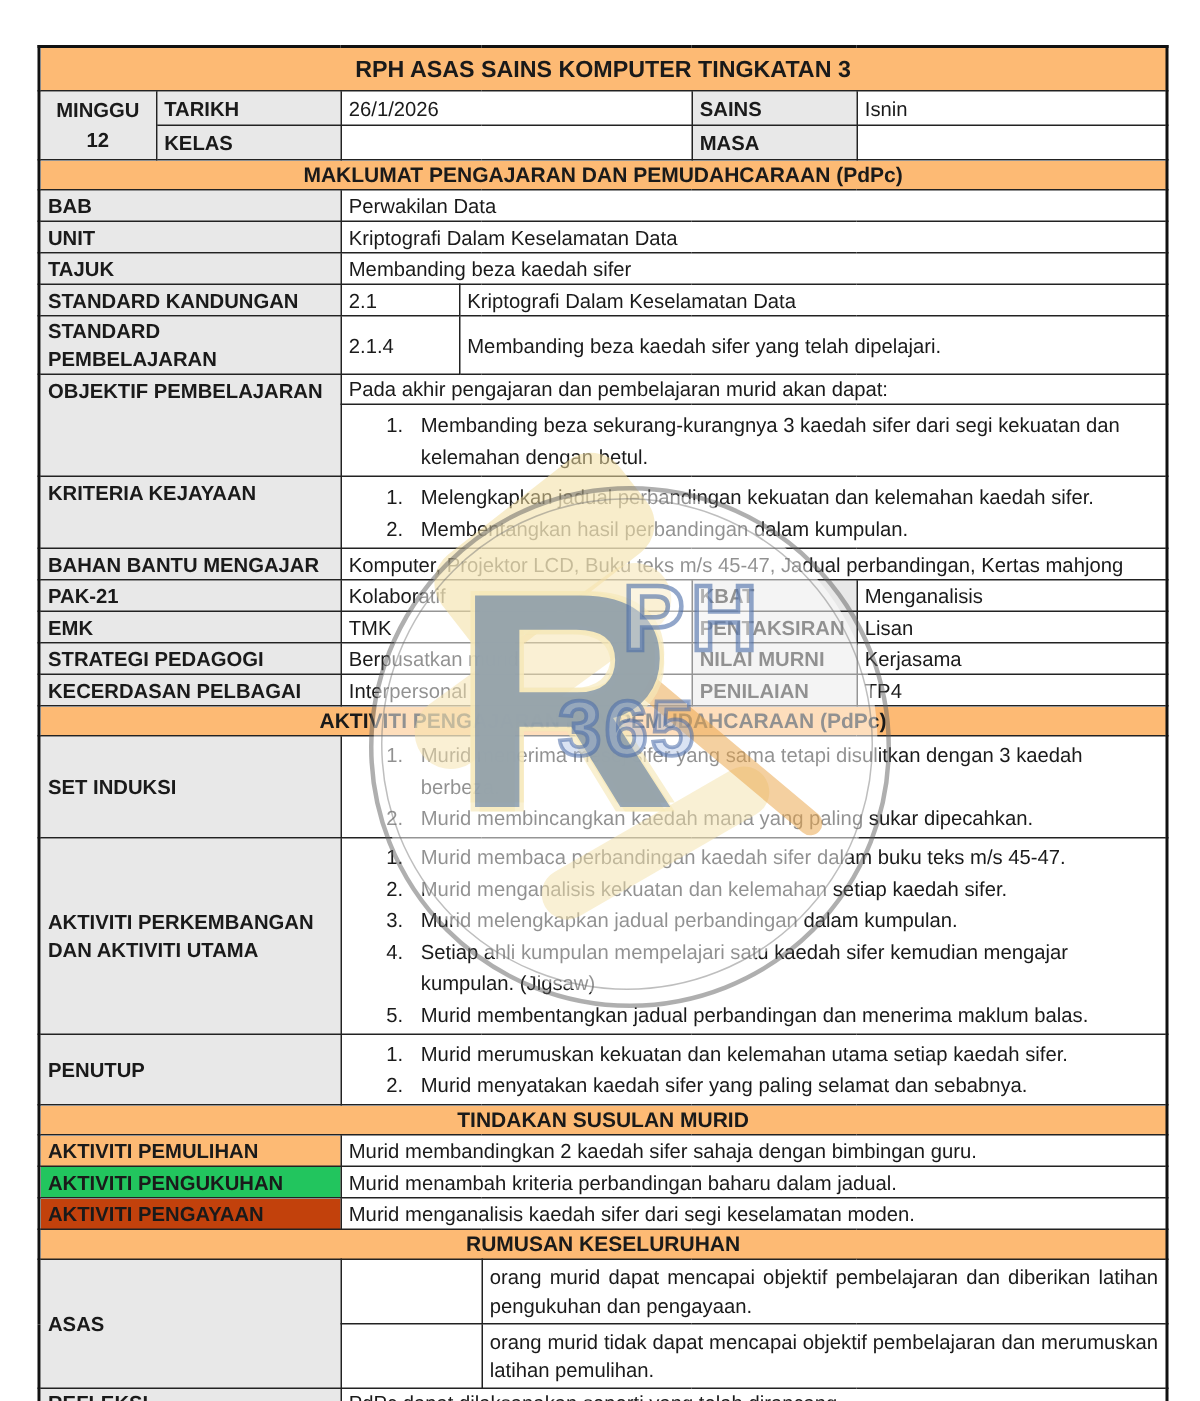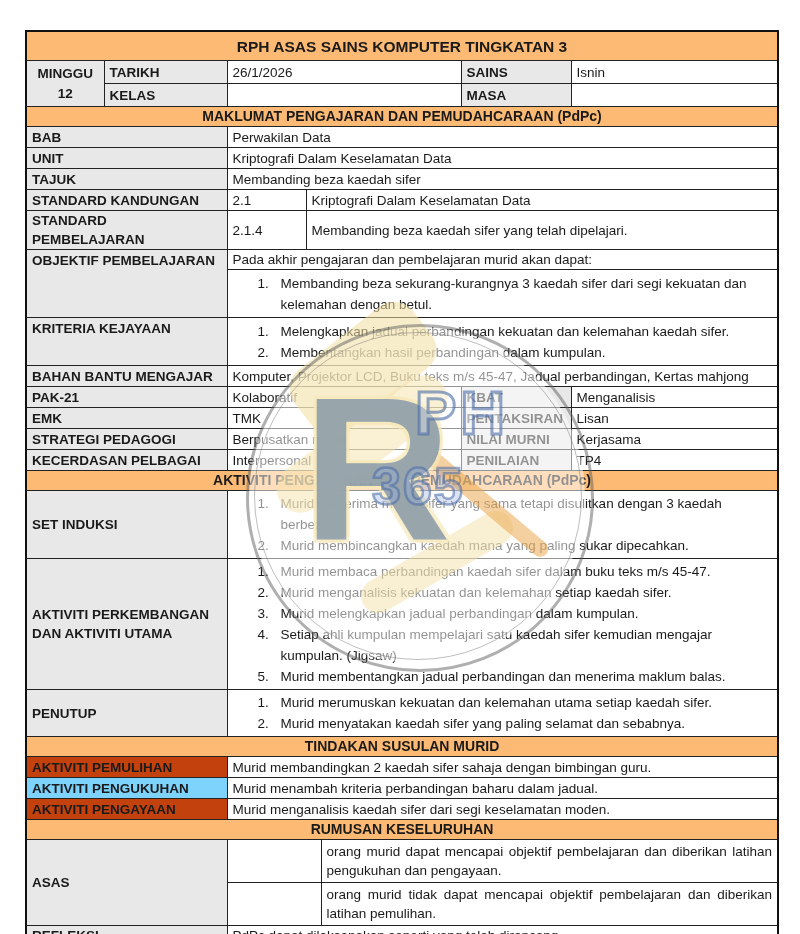--- a/index.html
+++ b/index.html
@@ -10,22 +10,22 @@
   .sheet{position:absolute;left:25px;top:30px;}
   table.rph{border-collapse:collapse;table-layout:fixed;width:752px;border:2.5px solid #111;}
   td{
     border:1.5px solid #222;padding:0 5px;font-size:13.5px;line-height:19px;
     vertical-align:middle;overflow:hidden;word-wrap:break-word;
   }
   td.lbl{background:#e8e8e8;font-weight:bold;}
   td.hdr{background:#fdba74;font-weight:bold;text-align:center;font-size:14px;}
   td.title-cell{font-size:15.5px;height:28px;}
   td.top{vertical-align:top;padding-top:1px;}
-  td.salmon{background:#c2410c;}
-  td.blue{background:#7dd3fc;}
+  td.salmon{background:#fdba74;}
+  td.blue{background:#22c55e;}
   td.green{background:#c2410c;}
   td.just{text-align:justify;}
   tr.h23{height:23px;} tr.h22{height:16px;} tr.h21{height:21px;} tr.h20{height:20px;}
   tr.h42{height:42px;} tr.h43{height:43px;} tr.h60{height:60px;} tr.h120{height:120px;}
   ol.nlist{margin:2px 0;padding-left:40px;}
   ol.nlist li{padding-left:8px;line-height:21px;}
   .week-label,.week-value{display:block;text-align:center;font-weight:bold;line-height:20px;}
   
   .wm{position:absolute;left:0;top:0;width:800px;height:934px;pointer-events:none;z-index:6;}
   .wm-haze{position:absolute;left:249px;top:327px;width:336px;height:336px;border-radius:50%;
@@ -226,21 +226,21 @@
     <tr class="h22">
       <td colspan="7" class="hdr">RUMUSAN KESELURUHAN</td>
     </tr>
     <tr class="h43">
       <td colspan="2" rowspan="2" class="lbl">ASAS</td>
       <td colspan="2"></td>
       <td colspan="3" class="just">orang murid dapat mencapai objektif pembelajaran dan diberikan latihan pengukuhan dan pengayaan.</td>
     </tr>
     <tr class="h43">
       <td colspan="2"></td>
-      <td colspan="3" class="just">orang murid tidak dapat mencapai objektif pembelajaran dan diberikan latihan pemulihan.</td>
+      <td colspan="3" class="just">orang murid tidak dapat mencapai objektif pembelajaran dan merumuskan latihan pemulihan.</td>
     </tr>
 
     <tr class="h22">
       <td colspan="2" class="lbl">REFLEKSI</td>
       <td colspan="5">PdPc dapat dilaksanakan seperti yang telah dirancang.</td>
     </tr>
 
   </tbody>
     </table>
 </div>

